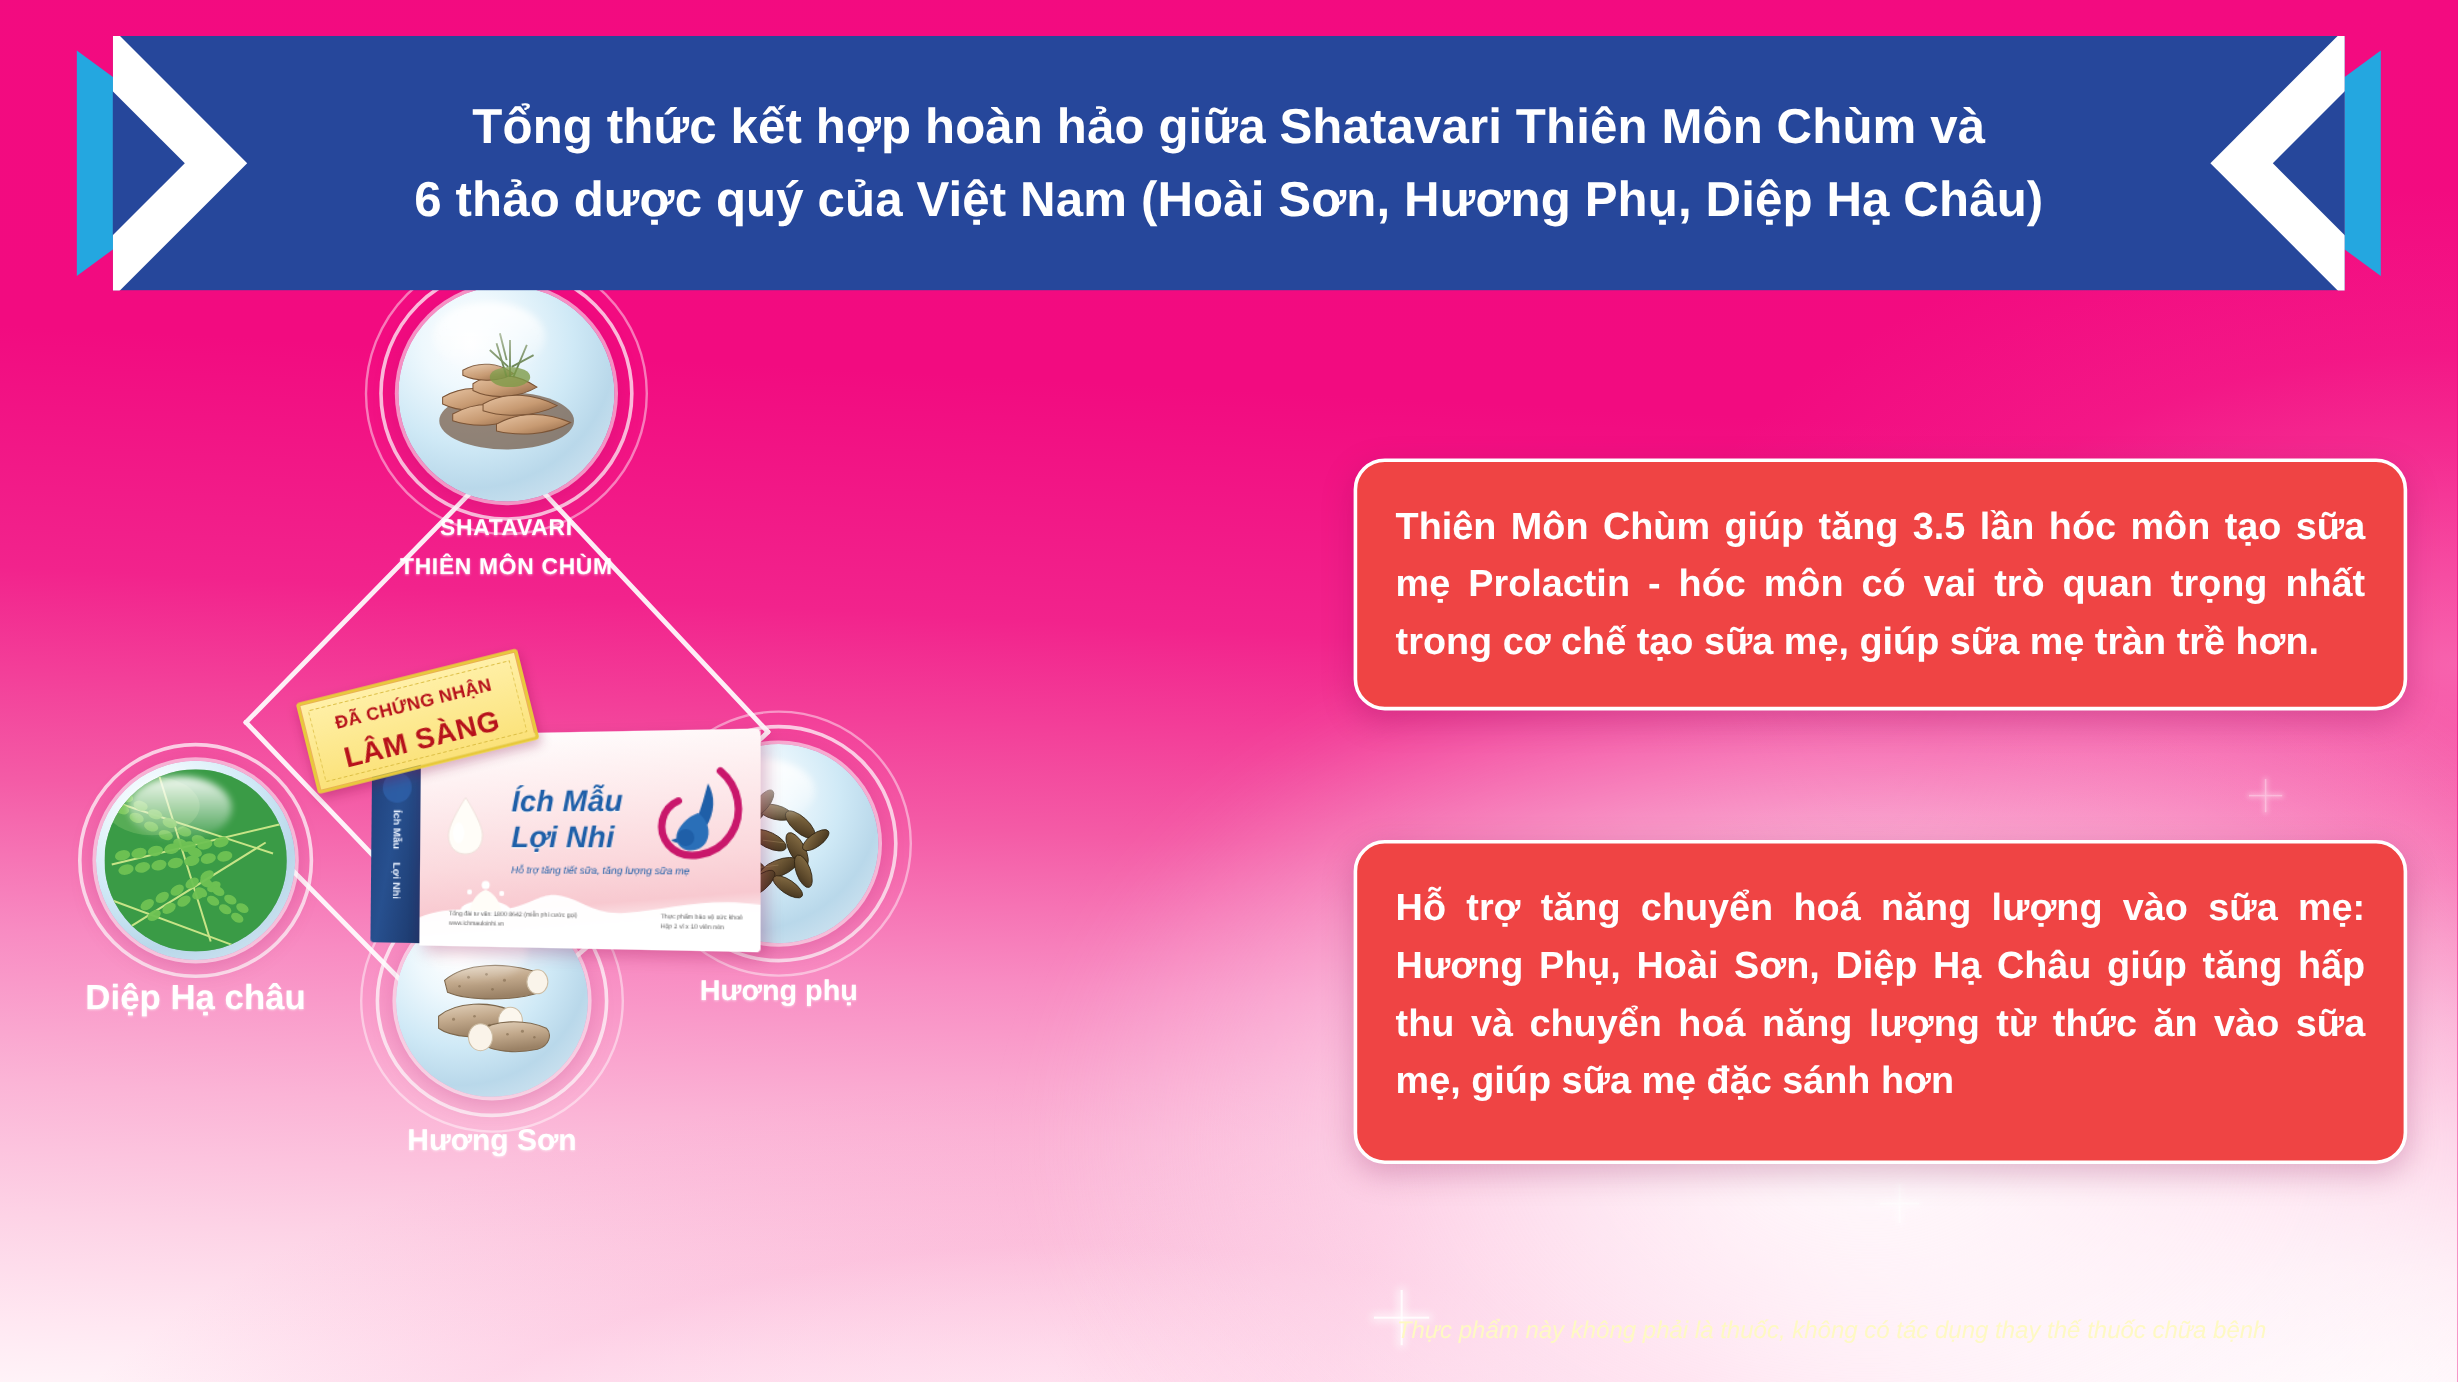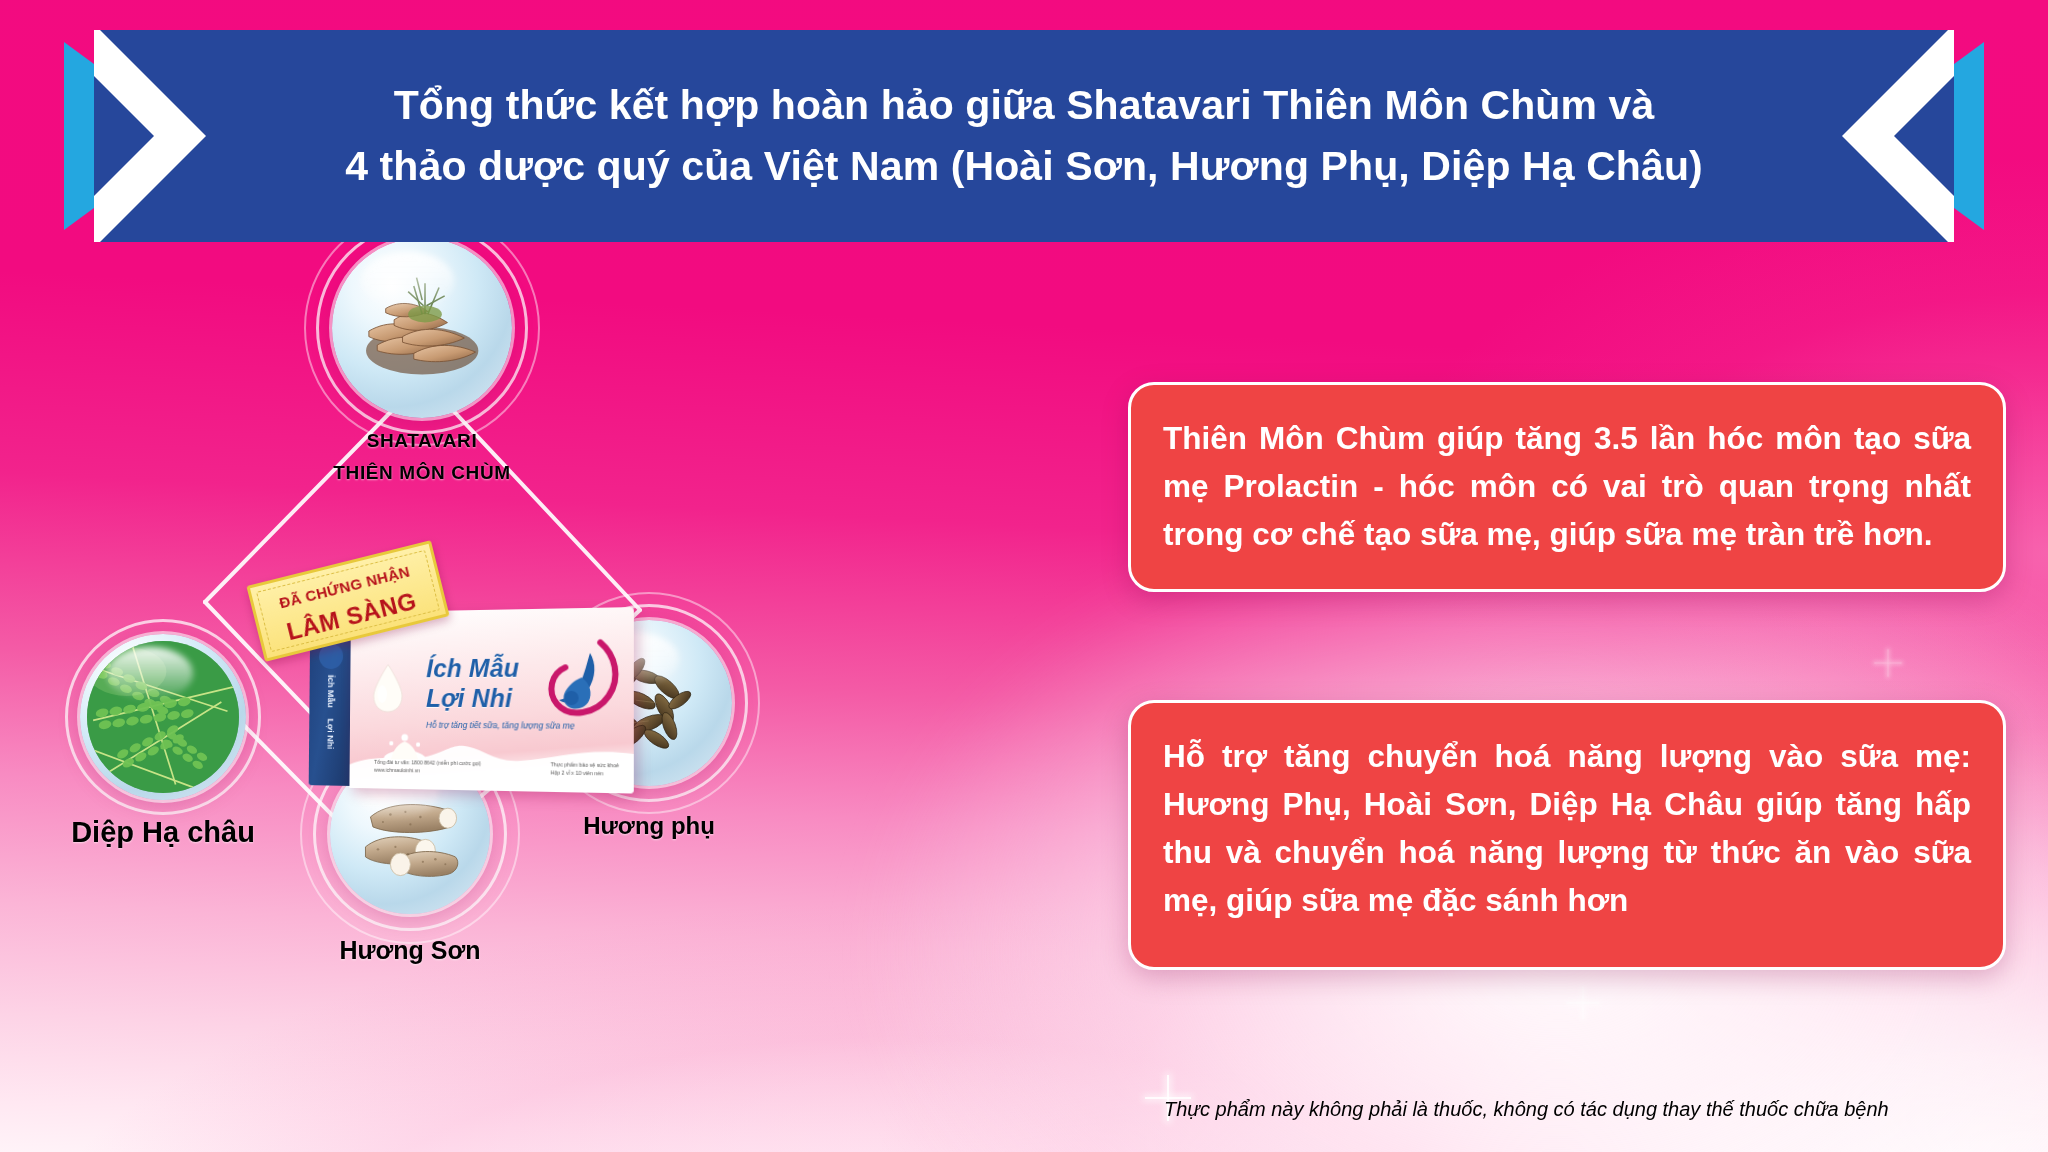--- a/index.html
+++ b/index.html
@@ -68,21 +68,21 @@
     background:radial-gradient(circle at 33% 26%, #ffffff 0%, #eef8fd 22%, #cfe9f6 48%, #b9d8ea 68%, #cfe3f0 86%, #e8f3fa 100%);
     box-shadow:0 0 0 3px rgba(255,255,255,.55), 0 6px 22px rgba(150,0,80,.22);
   }
   .halo{ position:absolute; border-radius:50%; border:3px solid rgba(255,255,255,.72); }
   .halo2{ position:absolute; border-radius:50%; border:2px solid rgba(255,255,255,.45); }
   .gloss{ position:absolute; left:16%; top:8%; width:52%; height:32%; border-radius:50%;
     background:linear-gradient(180deg, rgba(255,255,255,.92), rgba(255,255,255,.05)); filter:blur(3px); }
   .photo{ position:absolute; left:11%; top:11%; width:78%; height:78%; border-radius:50%; overflow:hidden; }
 
   
-  .node-label{ position:absolute; color:#000000; font-weight:bold; text-align:center;
+  .node-label{ position:absolute; color:#ffffff; font-weight:bold; text-align:center;
     text-shadow:0 1px 2px rgba(255,255,255,.55); white-space:nowrap; }
 
   
   #product{ position:absolute; left:300px; top:590px; width:400px; height:250px; z-index:14; }
   #pbox{ position:absolute; left:46px; top:38px; width:330px; height:176px; transform:perspective(900px) rotateY(-11deg) rotateX(1.5deg); }
   #pbox-side{ position:absolute; left:0; top:2px; width:46px; height:176px;
     background:linear-gradient(100deg,#1F3F7A 0%,#27508F 45%,#1B3668 100%); border-radius:3px 0 0 3px; }
   #pbox-face{ position:absolute; left:44px; top:0; width:286px; height:180px; border-radius:0 4px 4px 0;
     background:linear-gradient(175deg,#FFFFFF 0%,#FEF1F2 22%,#FBD9DD 58%,#F8C9D0 76%,#FFFFFF 90%,#FFFFFF 100%);
     box-shadow:4px 5px 14px rgba(140,0,70,.28); overflow:hidden; }
@@ -91,21 +91,21 @@
     box-shadow:0 4px 10px rgba(130,0,60,.3); z-index:16; }
 
   
   #panels{ position:absolute; left:1128px; top:0; width:920px; height:1152px; z-index:12; }
   .panel{ position:absolute; left:0; width:878px; background:#ef4444; border:3px solid #FFFFFF;
     border-radius:26px; box-shadow:0 8px 26px rgba(130,0,70,.25); }
   .panel p{ color:#fff; font-weight:bold; font-size:31.5px; line-height:1.52;
     text-align:justify; text-align-last:left; padding:30px 32px; }
   #panel-1{ top:382px; min-height:200px; }
   #panel-2{ top:700px; min-height:270px; }
-  #disclaimer{ position:absolute; left:36px; top:1098px; color:#000000; font-size:20px;
+  #disclaimer{ position:absolute; left:36px; top:1098px; color:#fef9c3; font-size:20px;
     font-style:italic; white-space:nowrap; }
 </style>
 </head>
 <body>
 
 <div id="bg">
   <div class="bg-base"></div>
   <div class="glow-br"></div>
   <div class="swoosh sw3"></div>
   <div class="swoosh sw1"></div>
@@ -126,21 +126,21 @@
   </div>
 
   <div class="band-wrap">
     <div class="band-core"></div>
     <div class="chev chev-l"></div>
     <div class="chev chev-l2"></div>
     <div class="chev chev-r"></div>
     <div class="chev chev-r2"></div>
     <div id="hd-title">
       <div>Tổng thức kết hợp hoàn hảo giữa Shatavari Thiên Môn Chùm và</div>
-      <div>4 thảo dược quý của Việt Nam (Hoài Sơn, Hương Phụ, Diệp Hạ Châu)</div>
+      <div>6 thảo dược quý của Việt Nam (Hoài Sơn, Hương Phụ, Diệp Hạ Châu)</div>
     </div>
   </div>
 </div>
 
 <div id="diagram">
 
   <svg id="links" viewBox="0 0 1090 910">
     <g stroke="#FFFFFF" stroke-width="4" fill="none" opacity="0.92" stroke-linecap="round">
       <line x1="420" y1="140" x2="205" y2="360"></line>
       <line x1="205" y1="360" x2="415" y2="580"></line>

